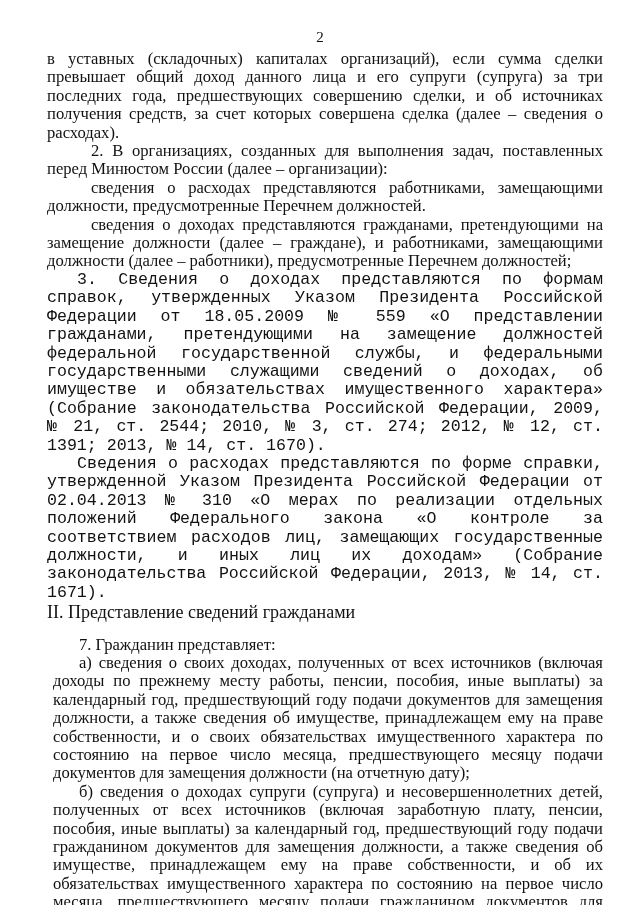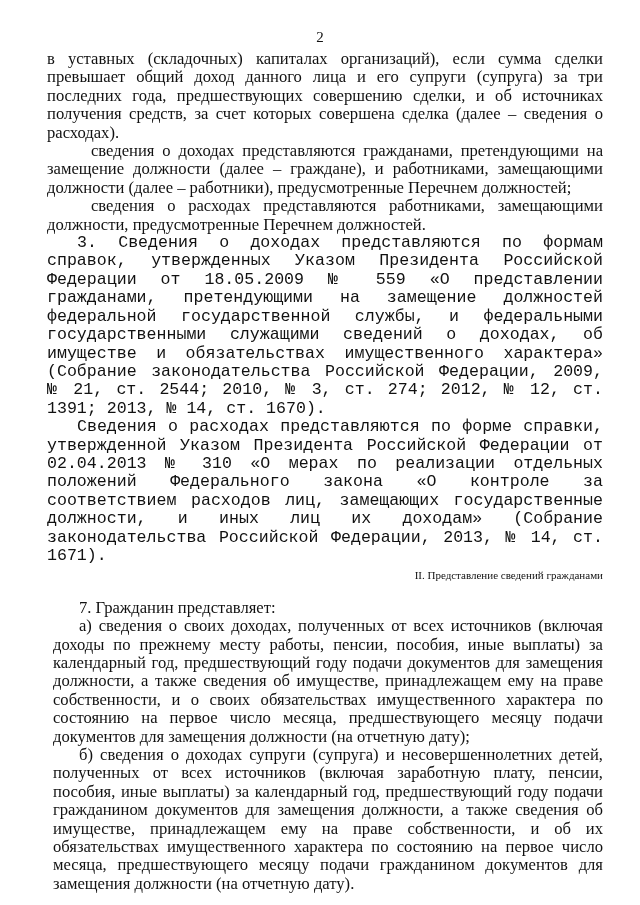--- a/index.html
+++ b/index.html
@@ -39,40 +39,41 @@
   }
   .para.indent {
     text-indent: 44px;
   }
   .para.indent-a {
     text-indent: 30px;
     font-family: Liberation Mono, monospace;
   }
   .heading {
     margin: 1px 0 14px 0;
-    text-align: right;
-    font-size: 11px;
+    text-align: left;
+    font-size: 18px;
     line-height: 18.4px;
   }
   .subblock {
     margin-left: 6px;
   }
   .subblock .para.indent {
     text-indent: 26px;
   }
 </style>
 </head>
 <body>
 
 <div class="page-number">2</div>
 
 <div class="body-text">
   <p class="para">в уставных (складочных) капиталах организаций), если сумма сделки превышает общий доход данного лица и его супруги (супруга) за три последних года, предшествующих совершению сделки, и об источниках получения средств, за счет которых совершена сделка (далее – сведения о расходах).</p>
+  <p class="para indent">2. В организациях, созданных для выполнения задач, поставленных перед Минюстом России (далее – организации):</p>
+  <p class="para indent">сведения о расходах представляются работниками, замещающими должности, предусмотренные Перечнем должностей.</p>
   <p class="para indent">сведения о доходах представляются гражданами, претендующими на замещение должности (далее – граждане), и работниками, замещающими должности (далее – работники), предусмотренные Перечнем должностей;</p>
-  <p class="para indent">сведения о расходах представляются работниками, замещающими должности, предусмотренные Перечнем должностей.</p>
   <p class="para indent-a">3. Сведения о доходах представляются по формам справок, утвержденных Указом Президента Российской Федерации от 18.05.2009 № 559 «О представлении гражданами, претендующими на замещение должностей федеральной государственной службы, и федеральными государственными служащими сведений о доходах, об имуществе и обязательствах имущественного характера» (Собрание законодательства Российской Федерации, 2009, № 21, ст. 2544; 2010, № 3, ст. 274; 2012, № 12, ст. 1391; 2013, № 14, ст. 1670).</p>
   <p class="para indent-a">Сведения о расходах представляются по форме справки, утвержденной Указом Президента Российской Федерации от 02.04.2013 № 310 «О мерах по реализации отдельных положений Федерального закона «О контроле за соответствием расходов лиц, замещающих государственные должности, и иных лиц их доходам» (Собрание законодательства Российской Федерации, 2013, № 14, ст. 1671).</p>
 
   <div class="heading">II. Представление сведений гражданами</div>
 
   <div class="subblock">
     <p class="para indent">7. Гражданин представляет:</p>
     <p class="para indent">а) сведения о своих доходах, полученных от всех источников (включая доходы по прежнему месту работы, пенсии, пособия, иные выплаты) за календарный год, предшествующий году подачи документов для замещения должности, а также сведения об имуществе, принадлежащем ему на праве собственности, и о своих обязательствах имущественного характера по состоянию на первое число месяца, предшествующего месяцу подачи документов для замещения должности (на отчетную дату);</p>
     <p class="para indent">б) сведения о доходах супруги (супруга) и несовершеннолетних детей, полученных от всех источников (включая заработную плату, пенсии, пособия, иные выплаты) за календарный год, предшествующий году подачи гражданином документов для замещения должности, а также сведения об имуществе, принадлежащем ему на праве собственности, и об их обязательствах имущественного характера по состоянию на первое число месяца, предшествующего месяцу подачи гражданином документов для замещения должности (на отчетную дату).</p>
   </div>

